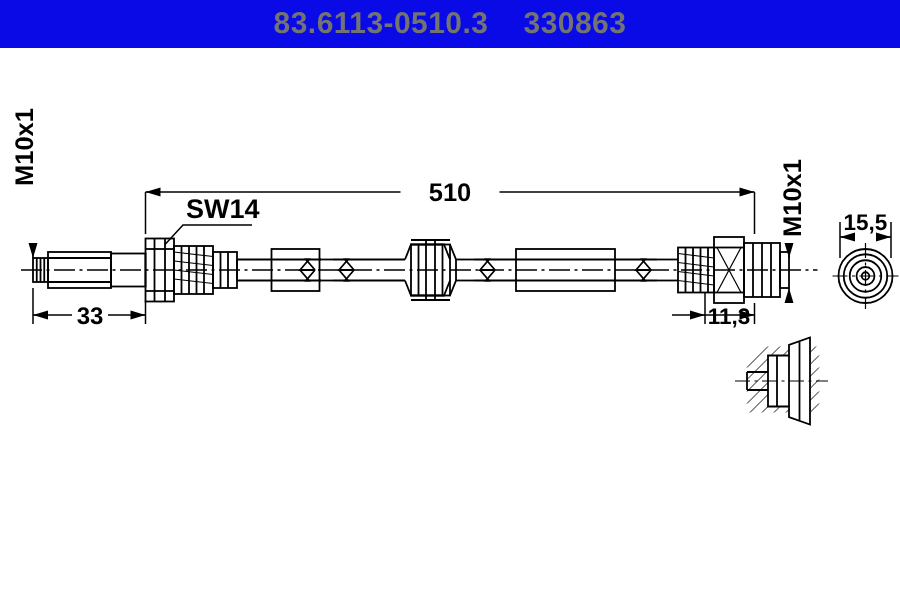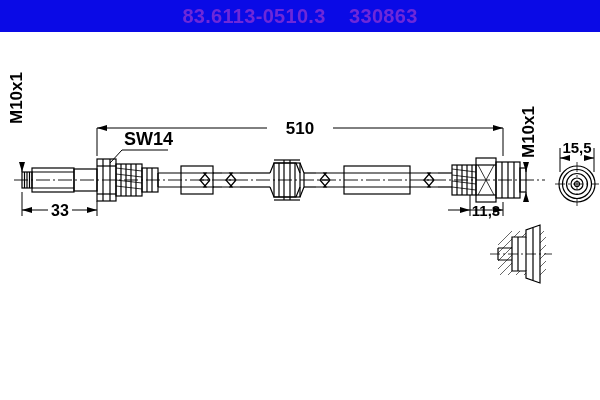--- a/index.html
+++ b/index.html
@@ -49,21 +49,21 @@
     font-weight: bold;
     fill: #000000;
   }
 </style>
 </head>
 <body>
 
 <div id="page">
 
   <div id="header-band" style="background: rgb(10, 10, 230);"></div>
-  <div id="header-title" style="color: #6d28d9;">83.6113-0510.3    330863</div>
+  <div id="header-title" style="color: #737373;">83.6113-0510.3    330863</div>
 
   <div id="drawing">
     <svg width="600" height="368" viewBox="0 0 600 368" xmlns="http://www.w3.org/2000/svg">
 
       <g stroke="#000" fill="none" stroke-width="1.2" stroke-linecap="butt">
 
         <g stroke-width="0.9" stroke-dasharray="14 3 2 3">
           <line x1="14" y1="148" x2="545" y2="148"></line>
         </g>
 

